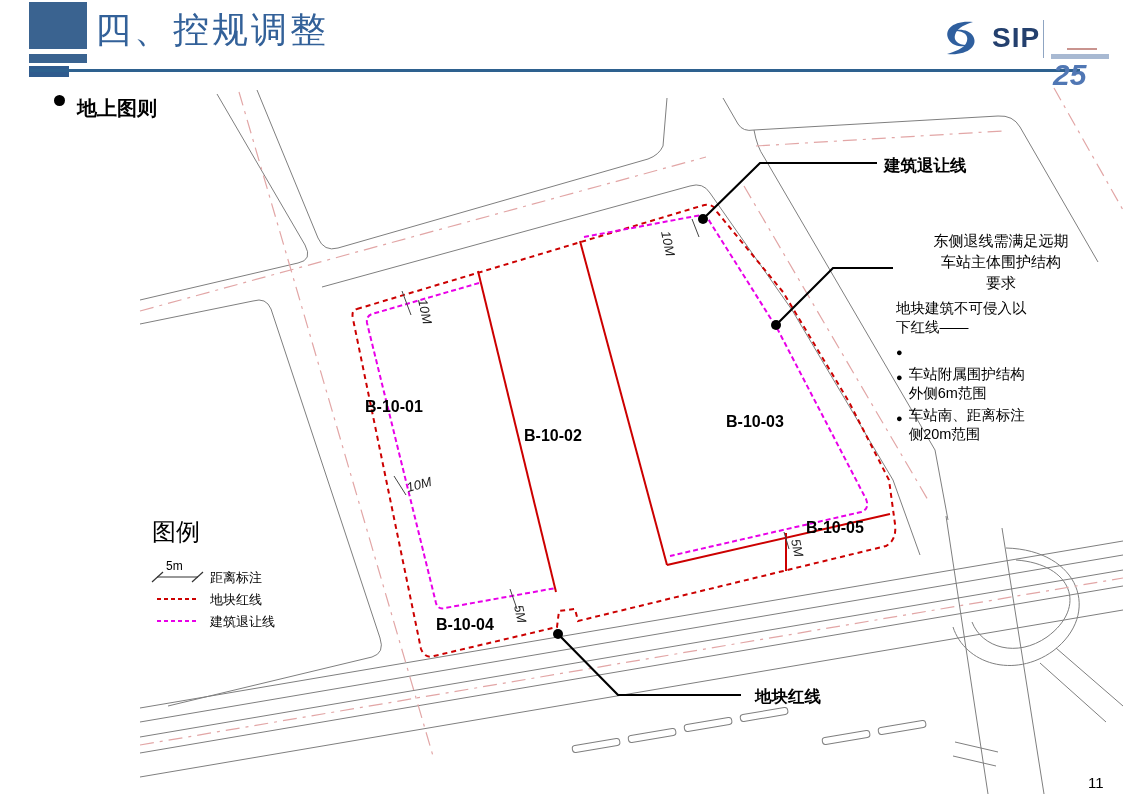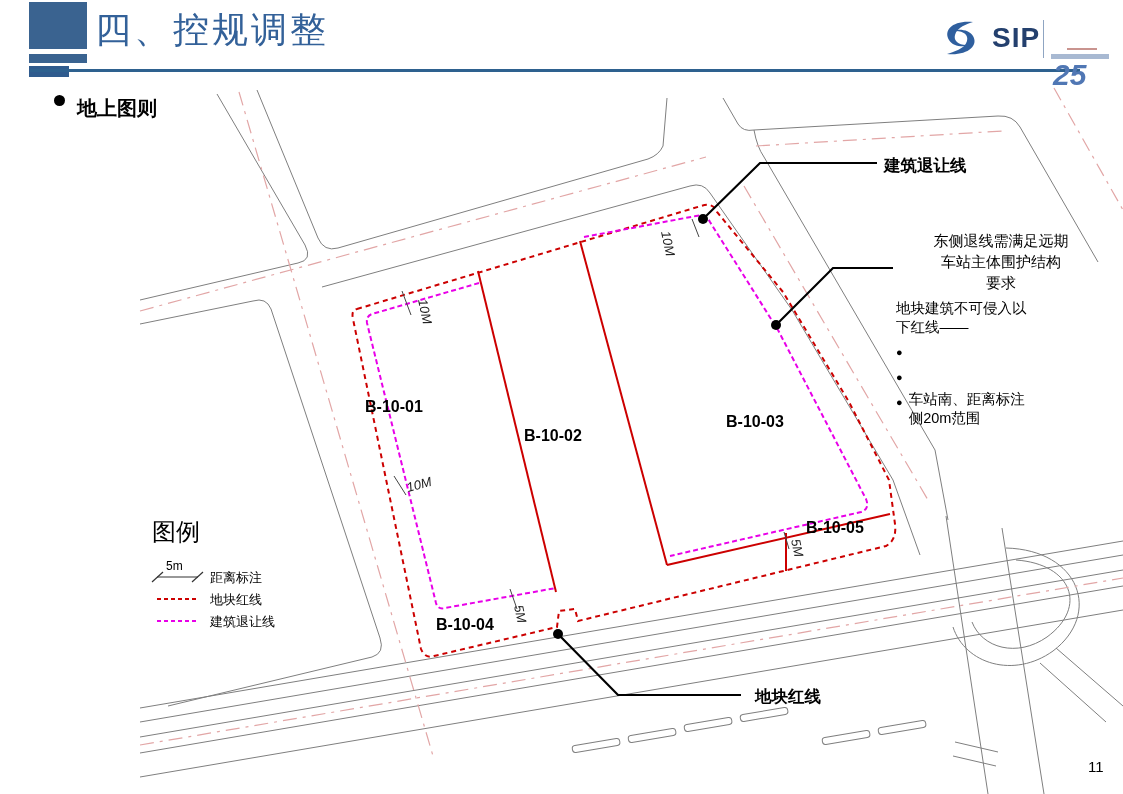--- a/index.html
+++ b/index.html
@@ -23,21 +23,21 @@
   .anniv-caption{position:absolute;left:116px;top:40px;width:58px;height:5px;background:#A8B9D2;}
   .anniv-underline{position:absolute;left:132px;top:34px;width:30px;height:2px;background:#C9948F;}
   
   .note{left:896px;top:230px;width:210px;color:#000;}
   .note-title{font-size:15px;font-weight:normal;line-height:21px;white-space:nowrap;text-align:center;}
   .note-intro{margin-top:6px;font-size:14.5px;line-height:19px;white-space:nowrap;}
   .nb{display:flex;margin-top:3px;font-size:14.5px;line-height:19px;}
   .nb .b-dot{font-size:11px;margin:3px 6px 0 0;}
   .nb .b-text{white-space:nowrap;}
   
-  .page-num{left:1088px;top:758px;font-size:15px;color:#000;}
+  .page-num{left:1088px;top:774px;font-size:15px;color:#000;}
   svg{position:absolute;left:0;top:0;}
   svg text{font-family:"Liberation Sans","DejaVu Sans",sans-serif;}
   .parcel-label{font-size:16px;font-weight:bold;fill:#000;}
   .dim-label{font-size:13px;font-style:italic;fill:#222;}
   .anno-label{font-size:16.5px;font-weight:bold;fill:#000;}
   .legend-title{font-size:24px;fill:#000;}
   .legend-item{font-size:13px;fill:#000;}
   .scale-num{font-size:12px;fill:#000;}
 </style>
 </head>
@@ -179,20 +179,21 @@
   </div>
   <div class="note-intro">
     <span>地块建筑不可侵入以</span><br>
     <span>下红线——</span>
   </div>
   <div class="nb">
     <span class="b-dot">●</span>
   </div>
   <div class="nb">
     <span class="b-dot">●</span>
+    <span class="b-text"><span>车站附属围护结构</span><br><span>外侧6m范围</span></span>
   </div>
   <div class="nb">
     <span class="b-dot">●</span>
     <span class="b-text"><span>车站南、距离标注</span><br><span>侧20m范围</span></span>
   </div>
 </div>
 
 <div class="abs page-num">11</div>
 
 </body></html>

